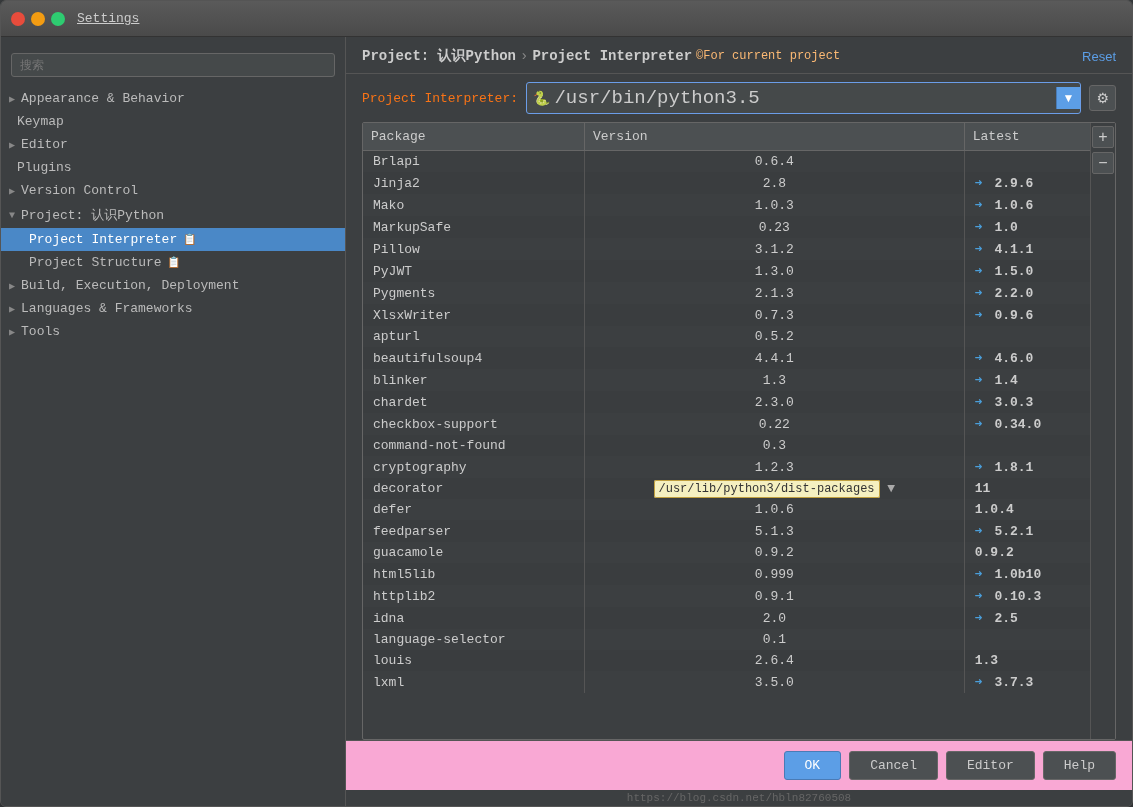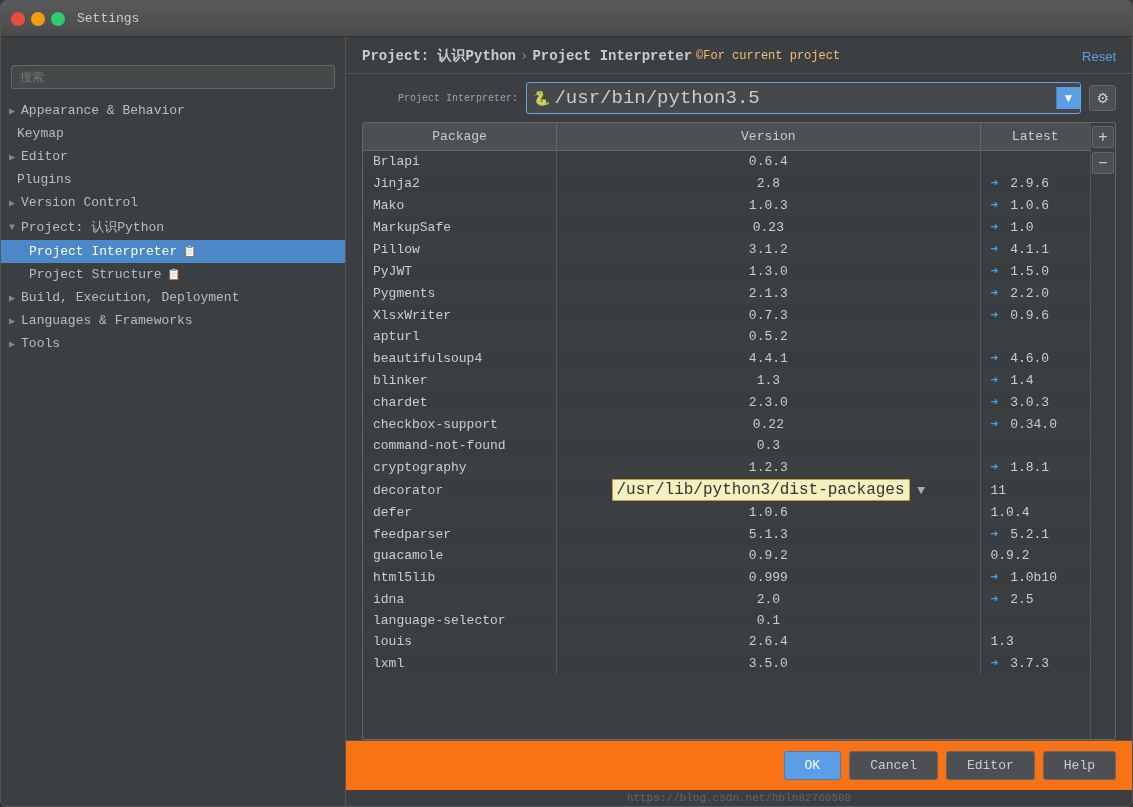--- a/index.html
+++ b/index.html
@@ -42,31 +42,32 @@
       height: 14px;
       border-radius: 50%;
     }
     .tl-close { background: #e74c3c; }
     .tl-min { background: #f39c12; }
     .tl-max { background: #2ecc71; }
     .titlebar-title {
       color: #ccc;
       font-size: 13px;
       font-weight: normal;
+      text-decoration: underline;
     }
     .main-content {
       display: flex;
       flex: 1;
       overflow: hidden;
     }
     .sidebar {
       width: 345px;
       background: #3c3f41;
       border-right: 1px solid #555;
-      padding: 24px 0;
+      padding: 12px 0;
       overflow-y: auto;
       flex-shrink: 0;
     }
     .search-box {
       margin: 4px 10px 10px 10px;
     }
     .search-box input {
       width: 100%;
       padding: 4px 8px;
       border: 1px solid #666;
@@ -136,24 +137,23 @@
       font-size: 13px;
     }
     .interpreter-row {
       display: flex;
       align-items: center;
       padding: 8px 16px;
       gap: 8px;
       flex-shrink: 0;
     }
     .interpreter-label {
-      color: #a3a3a3;
-      font-size: 10px;
+      color: #f97316;
+      font-size: 13px;
       white-space: nowrap;
-      margin-left: 36px;
     }
     .interpreter-input-wrap {
       flex: 1;
       display: flex;
       align-items: center;
       border: 1px solid #6b9de8;
       border-radius: 3px;
       background: #45494a;
       overflow: hidden;
     }
@@ -210,35 +210,35 @@
       font-size: 13px;
       font-family: 'Courier New', Courier, monospace;
     }
     .packages-table thead {
       background: #4c5052;
       position: sticky;
       top: 0;
     }
     .packages-table thead th {
       padding: 6px 8px;
-      text-align: center;
+      text-align: left;
       color: #ccc;
       border-right: 1px solid #666;
       font-weight: normal;
       border-bottom: 1px solid #666;
     }
     .packages-table thead th:last-child { border-right: none; }
     .packages-table tbody tr:nth-child(even) { background: #3a3d3f; }
     .packages-table tbody tr:nth-child(odd) { background: #3c3f41; }
     .packages-table tbody td {
       padding: 3px 10px;
       color: #ccc;
       border-right: 1px solid #555;
     }
-    .packages-table tbody td:last-child { border-right: none; }
+    .packages-table tbody td:last-child { border-right: none; font-weight: bold; }
     .pkg-name { color: #ccc; }
     .pkg-version { color: #ccc; text-align: center; }
     .pkg-latest { color: #ccc; text-align: left; }
     .arrow-right {
       color: #4a9eda;
       margin-right: 4px;
     }
     .table-scroll {
       overflow-y: auto;
       flex: 1;
@@ -268,32 +268,32 @@
       display: flex;
       align-items: center;
       justify-content: center;
       margin: 1px;
     }
     .decorator-tooltip {
       background: #f5f0c0;
       border: 1px solid #c0a040;
       border-radius: 2px;
       padding: 1px 4px;
-      font-size: 16px;
+      font-size: 12px;
       color: #333;
       white-space: nowrap;
     }
     .footer {
       display: flex;
       justify-content: flex-end;
       align-items: center;
       padding: 10px 16px;
       gap: 8px;
       border-top: 1px solid #555;
-      background: #f97316;
+      background: #f9a8d4;
       flex-shrink: 0;
     }
     .btn {
       padding: 6px 20px;
       border-radius: 3px;
       border: 1px solid #666;
       cursor: pointer;
       font-size: 13px;
       font-family: 'Courier New', Courier, monospace;
     }
@@ -510,20 +510,25 @@
                       <td class="pkg-name">guacamole</td>
                       <td class="pkg-version">0.9.2</td>
                       <td class="pkg-latest">0.9.2</td>
                     </tr>
                     <tr>
                       <td class="pkg-name">html5lib</td>
                       <td class="pkg-version">0.999</td>
                       <td class="pkg-latest"><span class="arrow-right">➜ </span>1.0b10</td>
                     </tr>
                     <tr>
+                      <td class="pkg-name">httplib2</td>
+                      <td class="pkg-version">0.9.1</td>
+                      <td class="pkg-latest"><span class="arrow-right">➜ </span>0.10.3</td>
+                    </tr>
+                    <tr>
                       <td class="pkg-name">idna</td>
                       <td class="pkg-version">2.0</td>
                       <td class="pkg-latest"><span class="arrow-right">➜ </span>2.5</td>
                     </tr>
                     <tr>
                       <td class="pkg-name">language-selector</td>
                       <td class="pkg-version">0.1</td>
                       <td class="pkg-latest"></td>
                     </tr>
                     <tr>

